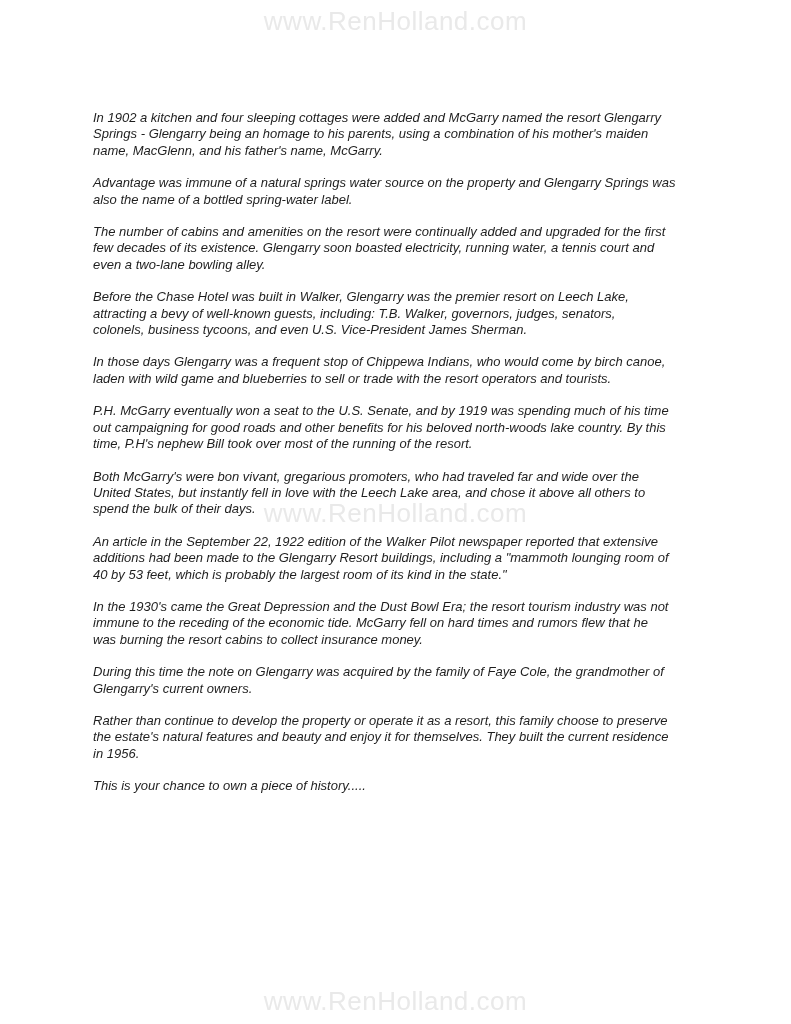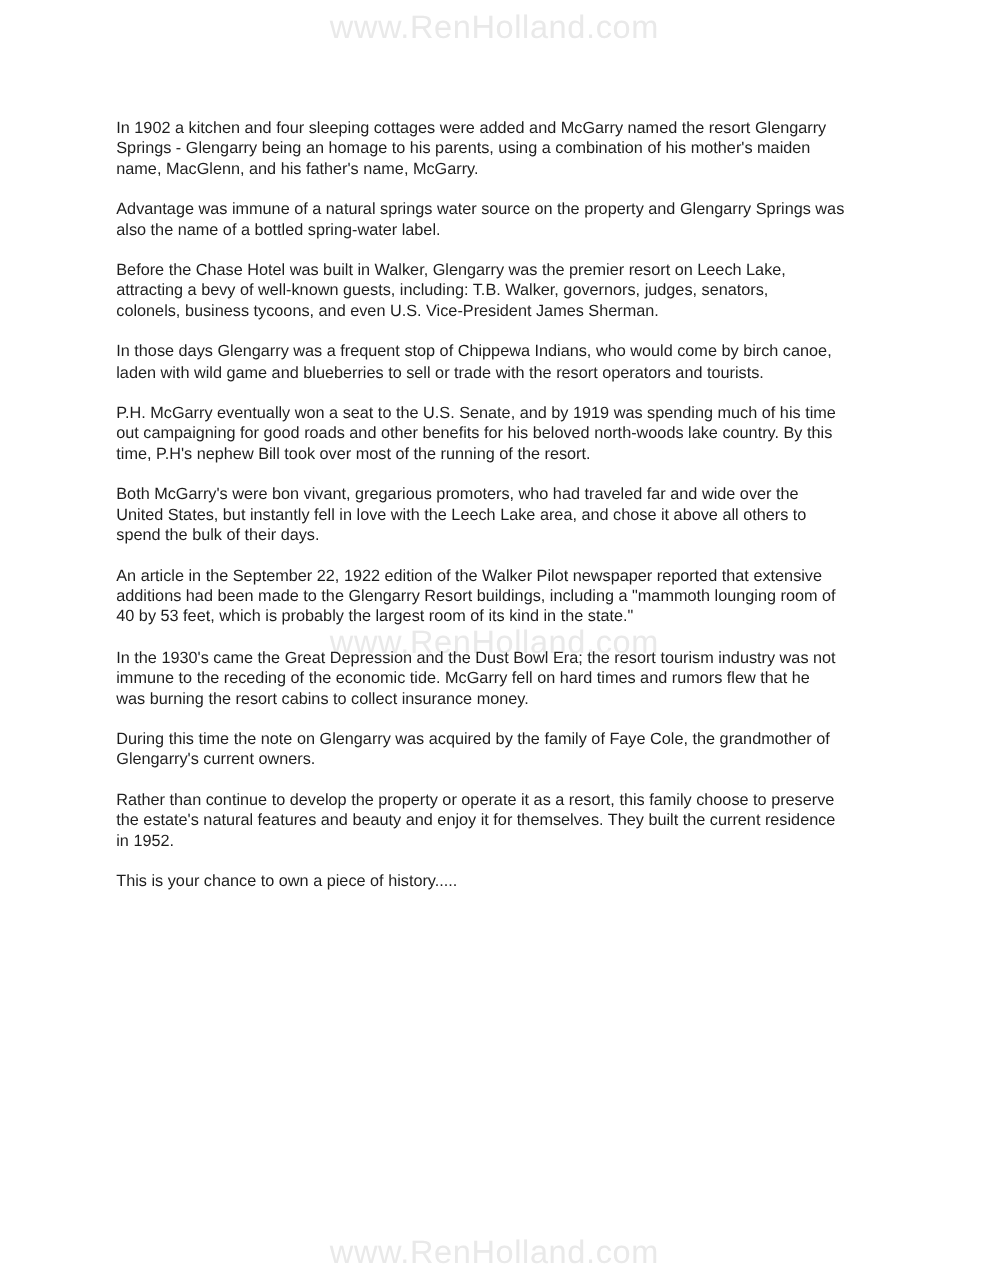--- a/index.html
+++ b/index.html
@@ -37,41 +37,45 @@
     position: absolute;
     left: 93px;
     top: 94px;
     width: 645px;
     z-index: 1;
     font-size: 13px;
     line-height: 16.4px;
     color: #1e1e1e;
   }
   .content p {
-    margin: 0 0 16px 0;
+    margin: 16px 0 16px 0;
     white-space: pre-line;
+    font-style: italic;
   }
 </style>
 </head>
 <body>
 
 <div class="page">
 
   <div class="watermark top">www.RenHolland.com</div>
 
   <div class="watermark middle">www.RenHolland.com</div>
 
   <div class="watermark bottom">www.RenHolland.com</div>
 
   <div class="content">
     <p>In 1902 a kitchen and four sleeping cottages were added and McGarry named the resort Glengarry
 Springs - Glengarry being an homage to his parents, using a combination of his mother's maiden
 name, MacGlenn, and his father's name, McGarry.</p>
     <p>Advantage was immune of a natural springs water source on the property and Glengarry Springs was
 also the name of a bottled spring-water label.</p>
+    <p>The number of cabins and amenities on the resort were continually added and upgraded for the first
+few decades of its existence. Glengarry soon boasted electricity, running water, a tennis court and
+even a two-lane bowling alley.</p>
     <p>Before the Chase Hotel was built in Walker, Glengarry was the premier resort on Leech Lake,
 attracting a bevy of well-known guests, including: T.B. Walker, governors, judges, senators,
 colonels, business tycoons, and even U.S. Vice-President James Sherman.</p>
     <p>In those days Glengarry was a frequent stop of Chippewa Indians, who would come by birch canoe,
 laden with wild game and blueberries to sell or trade with the resort operators and tourists.</p>
     <p>P.H. McGarry eventually won a seat to the U.S. Senate, and by 1919 was spending much of his time
 out campaigning for good roads and other benefits for his beloved north-woods lake country. By this
 time, P.H's nephew Bill took over most of the running of the resort.</p>
     <p>Both McGarry's were bon vivant, gregarious promoters, who had traveled far and wide over the
 United States, but instantly fell in love with the Leech Lake area, and chose it above all others to
@@ -79,17 +83,17 @@
     <p>An article in the September 22, 1922 edition of the Walker Pilot newspaper reported that extensive
 additions had been made to the Glengarry Resort buildings, including a "mammoth lounging room of
 40 by 53 feet, which is probably the largest room of its kind in the state."</p>
     <p>In the 1930's came the Great Depression and the Dust Bowl Era; the resort tourism industry was not
 immune to the receding of the economic tide. McGarry fell on hard times and rumors flew that he
 was burning the resort cabins to collect insurance money.</p>
     <p>During this time the note on Glengarry was acquired by the family of Faye Cole, the grandmother of
 Glengarry's current owners.</p>
     <p>Rather than continue to develop the property or operate it as a resort, this family choose to preserve
 the estate's natural features and beauty and enjoy it for themselves. They built the current residence
-in 1952.</p>
+in 1956.</p>
     <p>This is your chance to own a piece of history.....</p>
   </div>
 
 </div>
 
 </body></html>

